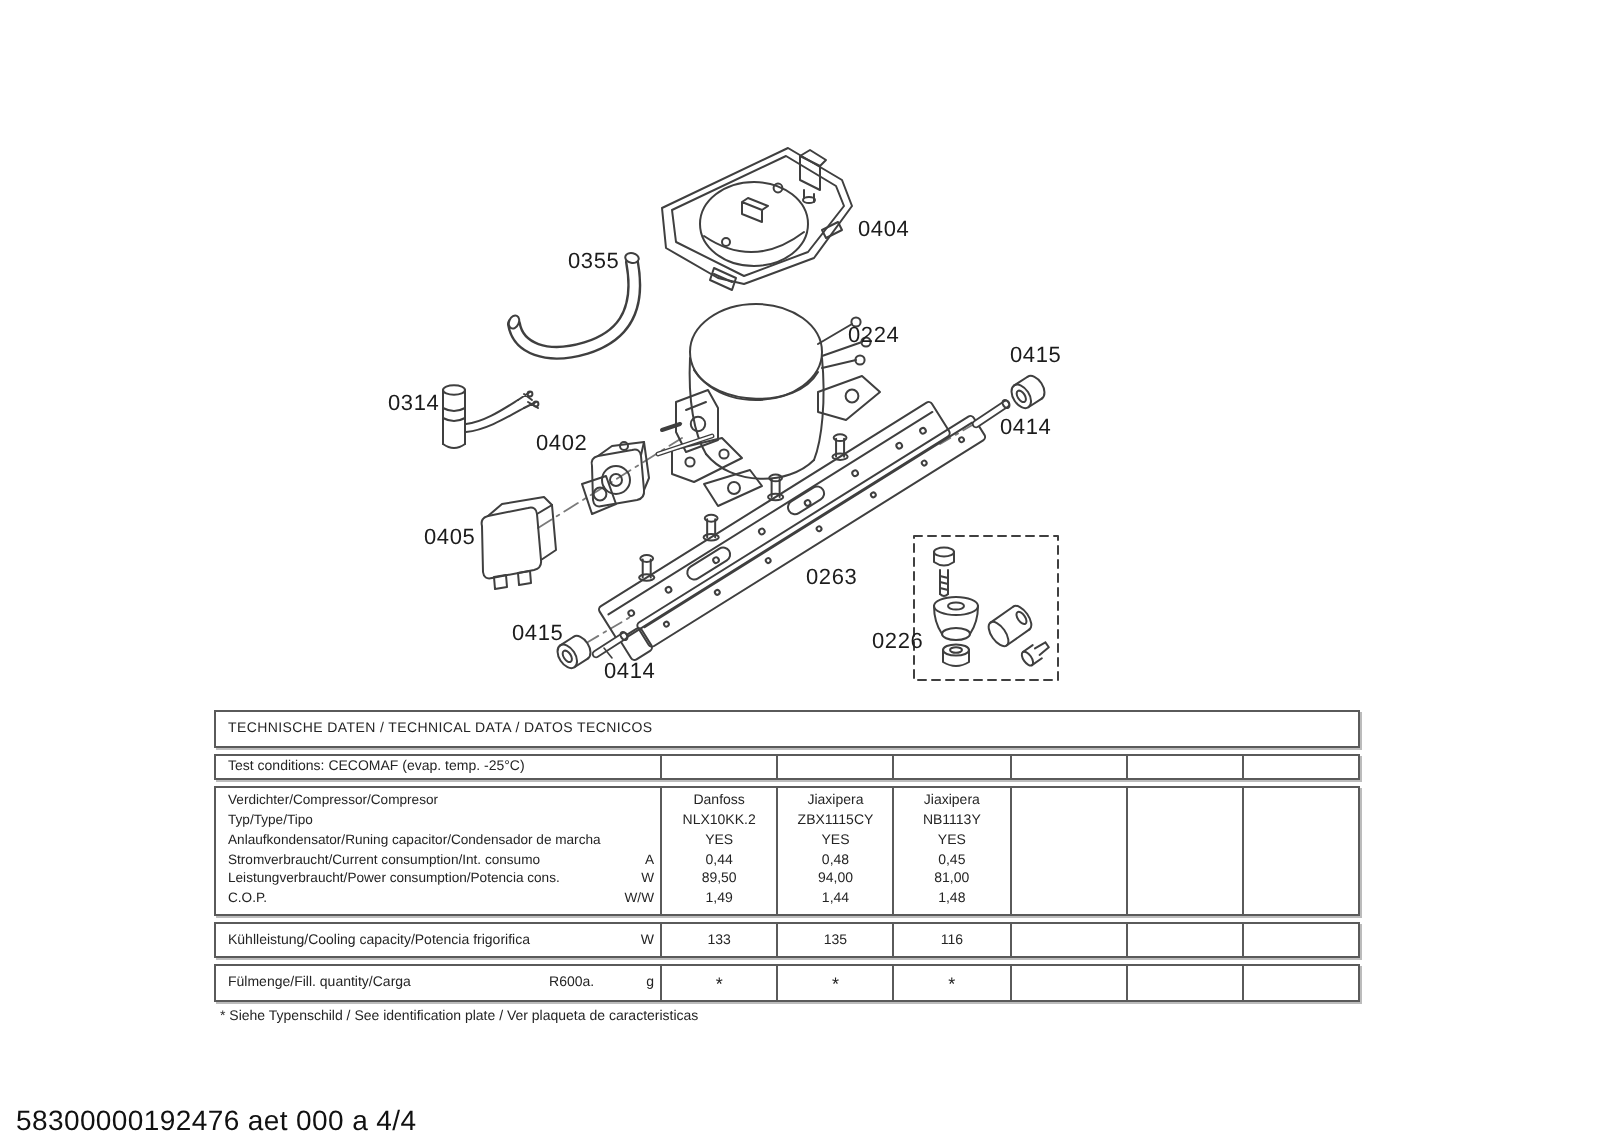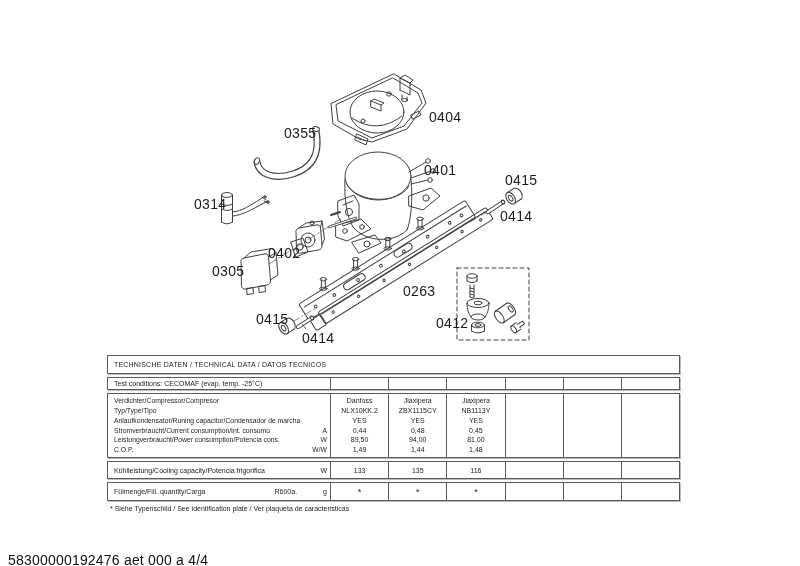--- a/index.html
+++ b/index.html
@@ -2,21 +2,21 @@
 <html><head>
 <meta charset="utf-8">
 <style>
   *{margin:0;padding:0;box-sizing:border-box}
   html,body{background:#ffffff}
   body{width:800px;height:566px;font-family:"Liberation Sans",sans-serif;color:#1e1e1e}
   .page{position:relative;width:800px;height:566px;background:#fff;overflow:hidden}
 
   
   .diagram-svg{position:absolute;left:0;top:0}
-  .callout{position:absolute;font-size:14px;color:#1c1c1c;letter-spacing:.3px;white-space:nowrap}
+  .callout{position:absolute;font-size:11px;color:#1c1c1c;letter-spacing:.3px;white-space:nowrap}
 
   
   .tbl-box{position:absolute;left:107px;width:573px;background:#fff;
            border:1px solid #5a5a5a;box-shadow:1px 1px 0 #bcbcbc}
   .grid{display:grid;grid-template-columns:222px repeat(6,1fr)}
   .cell{border-left:1px solid #5a5a5a;font-size:7px;color:#242424;
         display:flex;align-items:center;justify-content:center;overflow:hidden}
   .lab{font-size:7px;color:#242424;display:flex;align-items:center;
        padding-left:6px;padding-right:3px;overflow:hidden;white-space:nowrap}
   .title-line{font-size:7px;color:#242424;display:flex;align-items:center;height:100%;
@@ -225,28 +225,28 @@
           <path d="M283,319.5 L291,319.5 M283,332.5 L291,332.5"></path>
           <path d="M291,319.5 A4,6.5 0 0 1 291,332.5"></path>
           <ellipse cx="283" cy="326" rx="1.8" ry="3.2"></ellipse>
         </g>
       </g>
     </g>
   </svg>
 
   <span class="callout" style="left:284px;top:125px">0355</span>
   <span class="callout" style="left:429px;top:109px">0404</span>
-  <span class="callout" style="left:424px;top:162px">0401</span>
+  <span class="callout" style="left:424px;top:162px">0224</span>
   <span class="callout" style="left:505px;top:172px">0415</span>
   <span class="callout" style="left:500px;top:208px">0414</span>
   <span class="callout" style="left:194px;top:196px">0314</span>
-  <span class="callout" style="left:268px;top:245px">0402</span>
-  <span class="callout" style="left:212px;top:263px">0305</span>
+  <span class="callout" style="left:268px;top:216px">0402</span>
+  <span class="callout" style="left:212px;top:263px">0405</span>
   <span class="callout" style="left:403px;top:283px">0263</span>
-  <span class="callout" style="left:436px;top:315px">0412</span>
+  <span class="callout" style="left:436px;top:315px">0226</span>
   <span class="callout" style="left:256px;top:311px">0415</span>
   <span class="callout" style="left:302px;top:330px">0414</span>
 
   <div class="tbl-box" style="top:355px;height:19px">
     <div class="title-line">TECHNISCHE DATEN / TECHNICAL DATA / DATOS TECNICOS</div>
   </div>
 
   <div class="tbl-box grid" style="top:377px;height:13px">
     <div class="lab">Test conditions:  CECOMAF (evap. temp. -25°C)</div>
     <div class="cell"></div>

